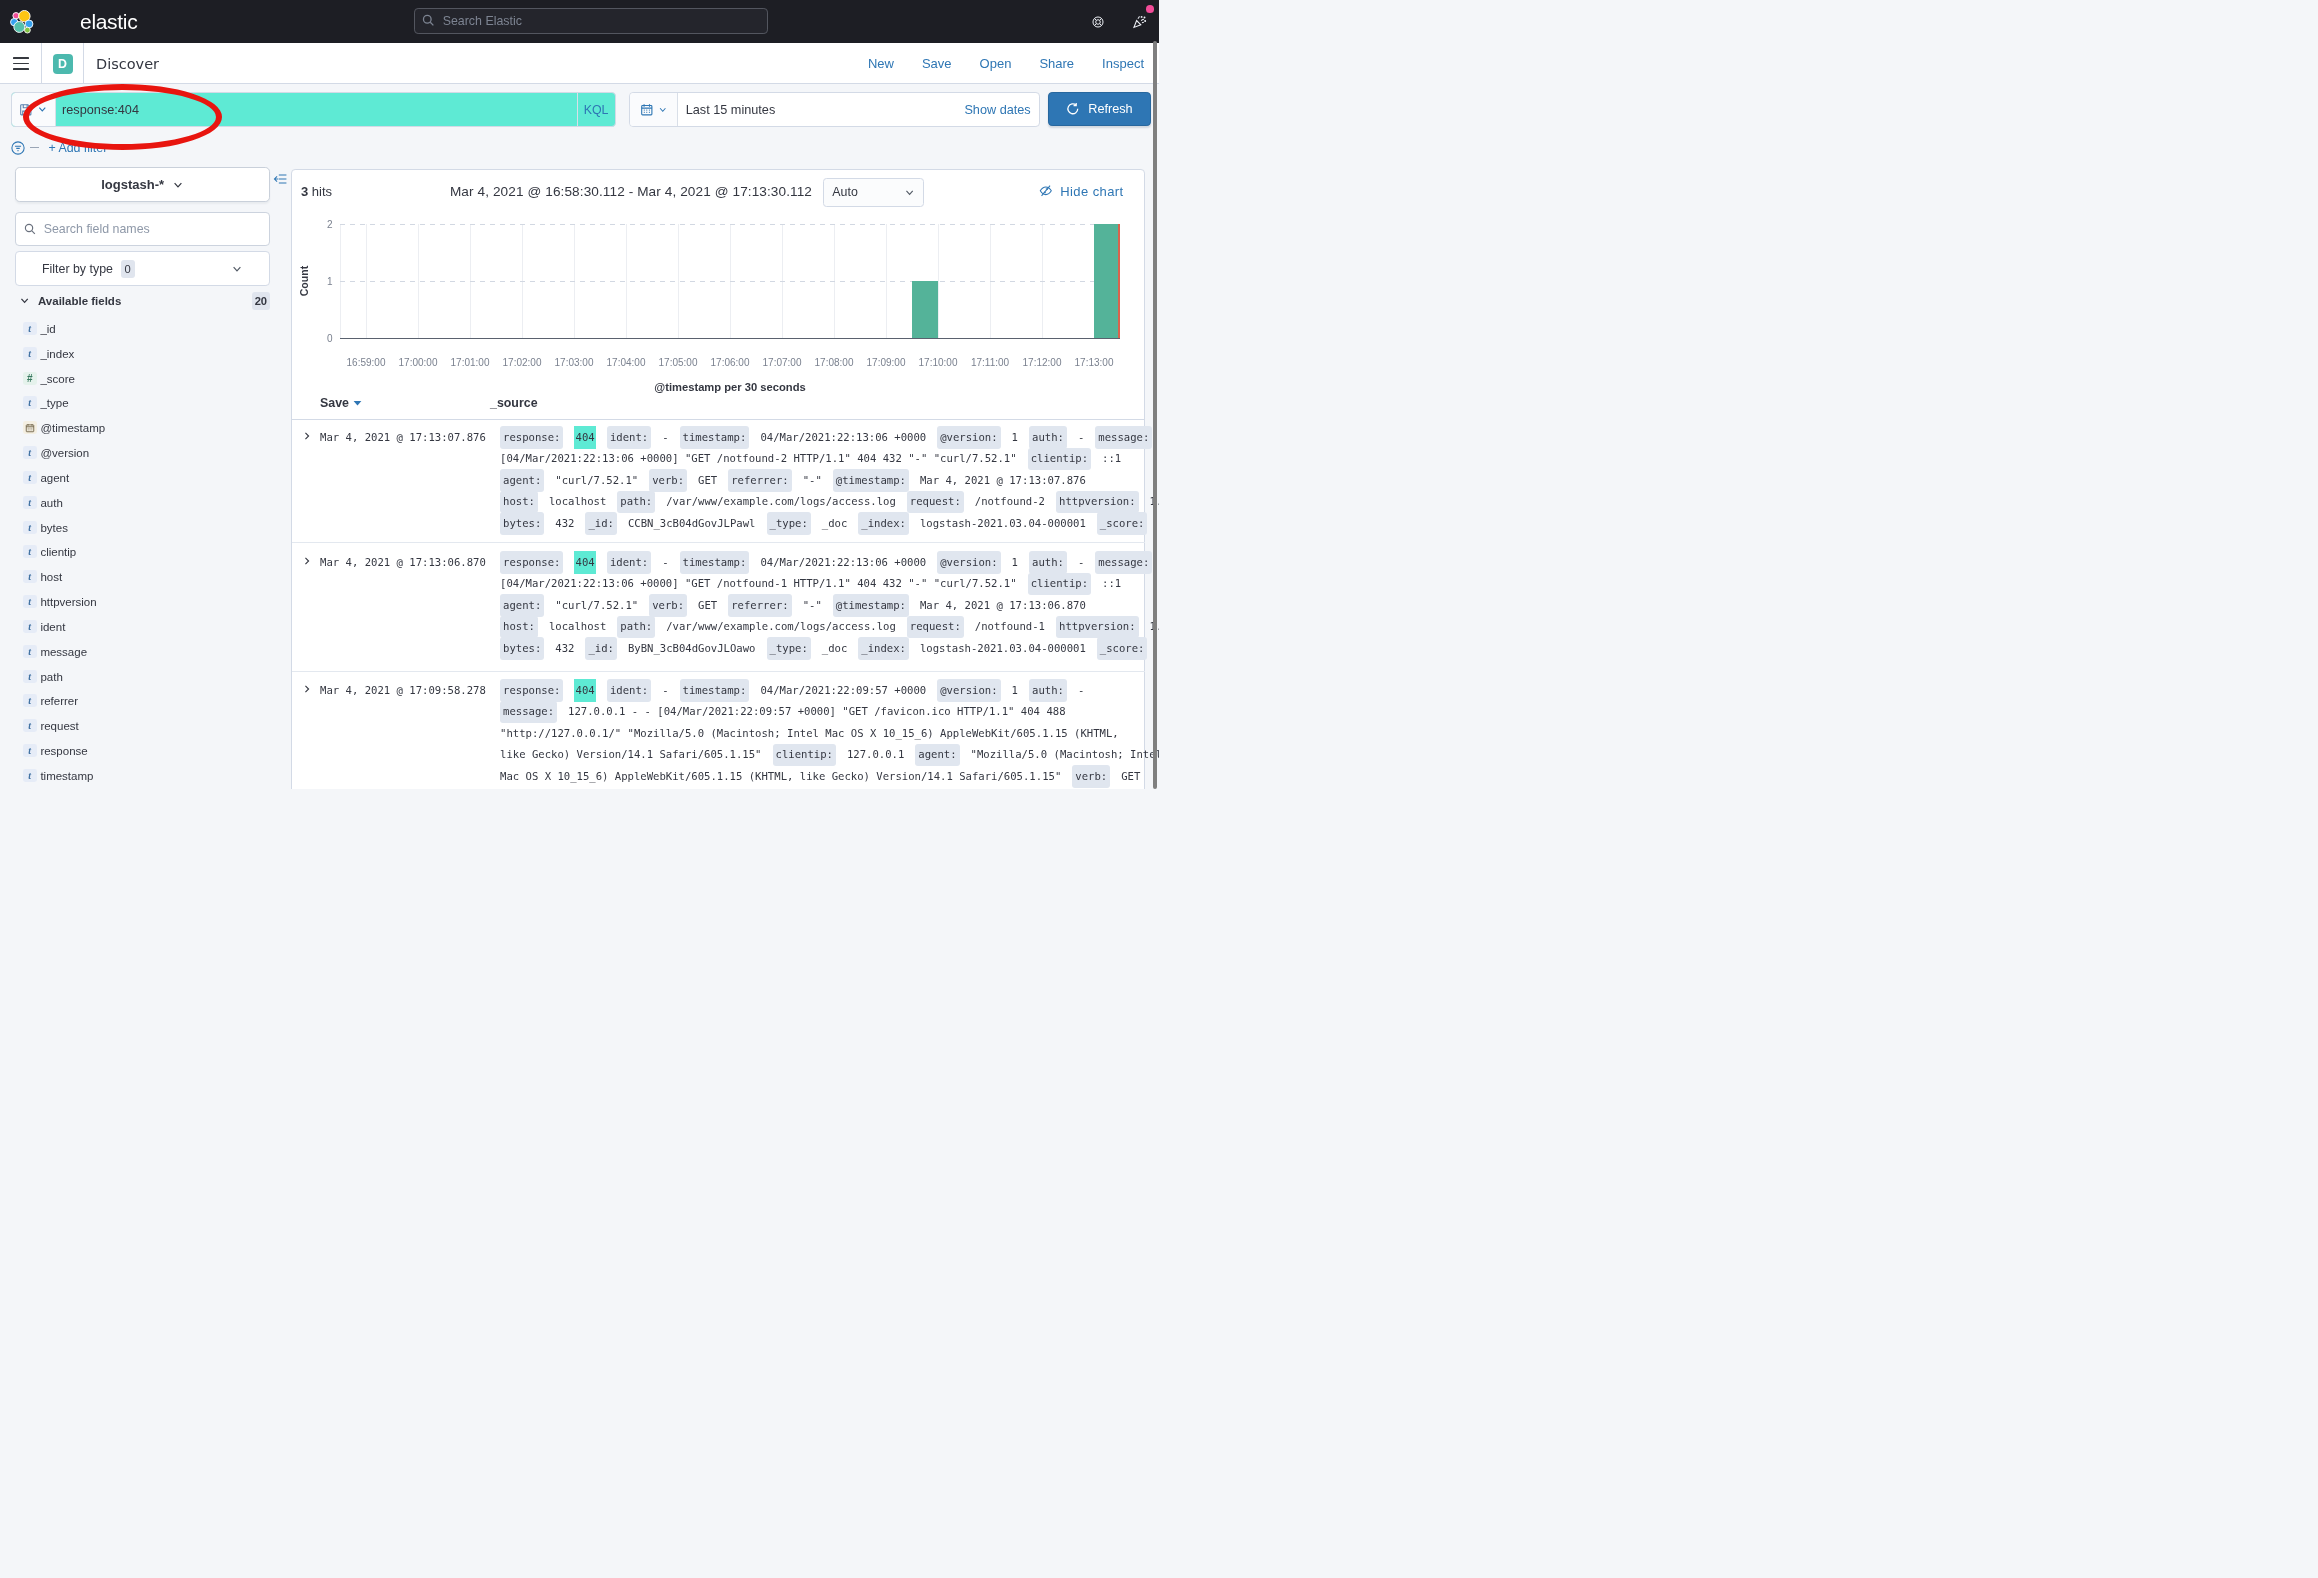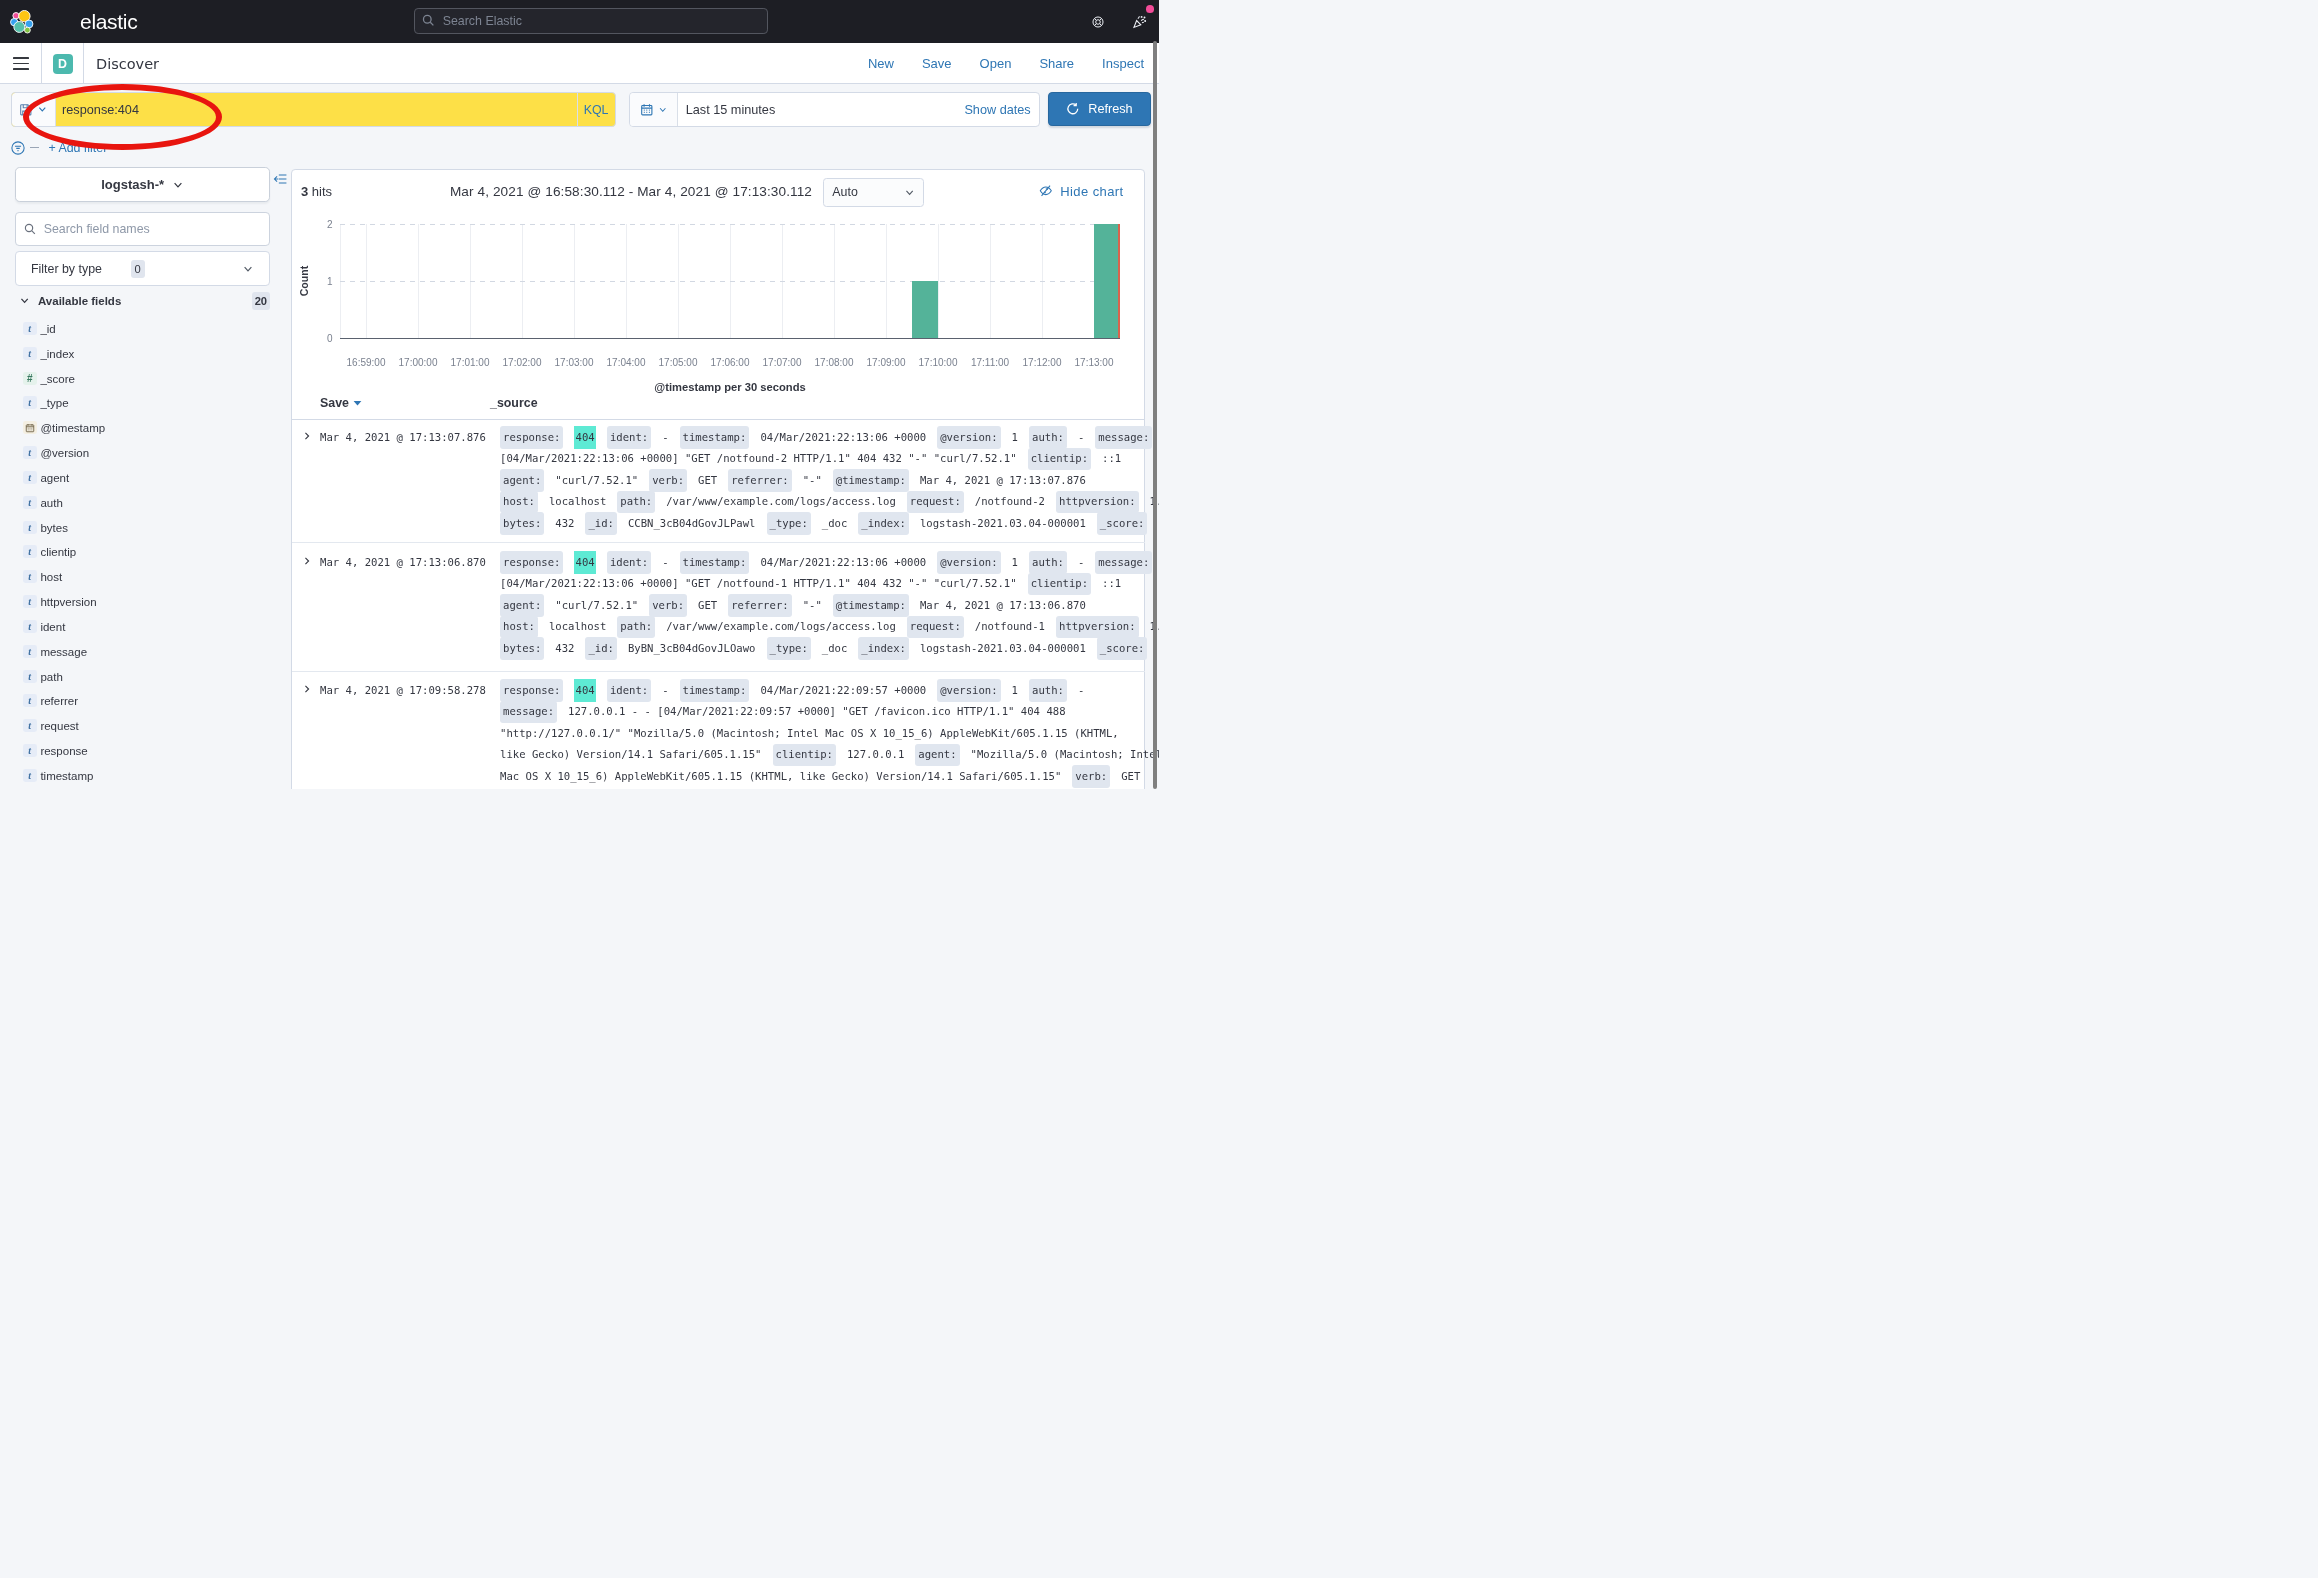--- a/index.html
+++ b/index.html
@@ -22,21 +22,21 @@
   .nav-toggle { position:absolute; left:0; top:0; width:42px; height:41px; border-right:0.6px solid #d3dae6; display:flex; align-items:center; justify-content:center; }
   .burger { width:16px; }
   .burger div { height:1.8px; background:#36393f; border-radius:0.6px; margin:3.8px 0; }
   .app-badge-wrap { position:absolute; left:42px; top:0; width:42px; height:41px; border-right:0.6px solid #d3dae6; display:flex; align-items:center; justify-content:center; }
   .app-badge { width:20px; height:20px; border-radius:4.1px; background:#4cb9ae; color:#fff; font-weight:700; font-size:12.4px; display:flex; align-items:center; justify-content:center; }
   .app-title { position:absolute; left:96px; top:0; height:41px; display:flex; align-items:center; font-size:14.5px; font-family:"DejaVu Sans",sans-serif; font-weight:400; color:#343741; letter-spacing:0; }
   .top-links { position:absolute; right:15px; top:0; height:41px; display:flex; align-items:center; gap:28px; }
   .top-links span { color:#2e76b4; font-size:13px; font-weight:500; }
 
   
-  .querybox { position:absolute; left:10.6px; top:92px; width:605px; height:35px; background:#fde047; border:0.6px solid #d3dae6; border-radius:4.1px; display:flex; align-items:center; }
+  .querybox { position:absolute; left:10.6px; top:92px; width:605px; height:35px; background:#5eead4; border:0.6px solid #d3dae6; border-radius:4.1px; display:flex; align-items:center; }
   .q-prepend { width:44px; height:100%; border-right:0.6px solid #d9dfe8; background:#fafbfd; border-radius:3.5px 0 0 3.5px; display:flex; align-items:center; justify-content:center; gap:4.1px; }
   .q-text { padding-left:6.5px; font-size:12.7px; color:#343741; flex:1; }
   .q-kql { width:38px; height:100%; border-left:0.6px solid #d9dfe8; display:flex; align-items:center; justify-content:center; font-size:12.4px; color:#2e76b4; }
   .datebox { position:absolute; left:629px; top:92px; width:411px; height:35px; background:#fff; border:0.6px solid #d3dae6; border-radius:4.1px; display:flex; align-items:center; }
   .d-prepend { width:48px; height:100%; border-right:0.6px solid #d9dfe8; background:#fafbfd; border-radius:3.5px 0 0 3.5px; display:flex; align-items:center; justify-content:center; gap:4.7px; }
   .d-text { padding-left:7.7px; font-size:12.7px; color:#343741; flex:1; }
   .d-showdates { padding-right:8.3px; font-size:12.7px; color:#2e76b4; }
   .refresh-btn { position:absolute; left:1048px; top:92px; width:103px; height:34px; background:#2e76b4; border:0.6px solid #27679e; border-radius:4.1px; display:flex; align-items:center; justify-content:center; gap:8.3px; color:#fff; box-shadow:0 1.2px 1.8px rgba(20,50,90,.15); }
   .refresh-btn span { font-size:12.7px; font-weight:500; }
 
@@ -44,21 +44,21 @@
   .addfilter { position:absolute; left:10.6px; top:140px; height:15.4px; display:flex; align-items:center; }
   .af-dash { width:9px; height:1.2px; background:#9aa5b5; margin-left:5.3px; }
   .af-label { margin-left:9.5px; font-size:12.4px; color:#2e76b4; }
 
   
   .idx-box { position:absolute; left:15px; top:167px; width:255px; height:35px; background:#fff; border:0.6px solid #c9d0da; border-radius:4.7px; box-shadow:0 1.2px 1.8px rgba(50,60,80,.06); display:flex; align-items:center; justify-content:center; gap:7.7px; }
   .idx-box span { font-size:13px; font-weight:700; color:#343741; }
   .collapse-icon { position:absolute; left:273px; top:173px; width:14px; height:12px; color:#2e76b4; }
   .sb-search { position:absolute; left:15px; top:212px; width:255px; height:34px; background:#fff; border:0.6px solid #ccd3de; border-radius:4.1px; display:flex; align-items:center; padding:0 8.3px; gap:7px; color:#69707d; }
   .sb-search .ph { font-size:12.4px; color:#8e98a8; }
-  .sb-filter { position:absolute; left:15px; top:251px; width:255px; height:35px; background:#fff; border:0.6px solid #d3dae6; border-radius:4.1px; display:flex; align-items:center; padding:0 15px;gap:21px; }
+  .sb-filter { position:absolute; left:15px; top:251px; width:255px; height:35px; background:#fff; border:0.6px solid #d3dae6; border-radius:4.1px; display:flex; align-items:center; padding:0 26px; }
   .sb-filter .lbl { font-size:12.4px; color:#343741; }
   .count-badge { background:#e0e5ee; border-radius:3px; color:#343741; font-size:11.2px; display:inline-flex; align-items:center; justify-content:center; }
   .sb-filter .count-badge { margin-left:7.7px; min-width:14px; height:18px; padding:0 3.5px; }
   .sb-filter .chev { margin-left:auto; color:#535b66; }
   .avail-hdr { position:absolute; left:15px; top:291px; width:255px; height:19.5px; display:flex; align-items:center; }
   .avail-hdr .chev { color:#343741; margin-left:4.1px; }
   .avail-hdr .lbl { margin-left:7.7px; font-size:11.5px; font-weight:700; color:#343741; }
   .avail-hdr .count-badge { margin-left:auto; width:18.3px; height:18.3px; font-weight:600; }
   .fields { position:absolute; left:15px; top:316px; width:255px; }
   .field-row { position:absolute; left:0; width:255px; height:25px; display:flex; align-items:center; }

